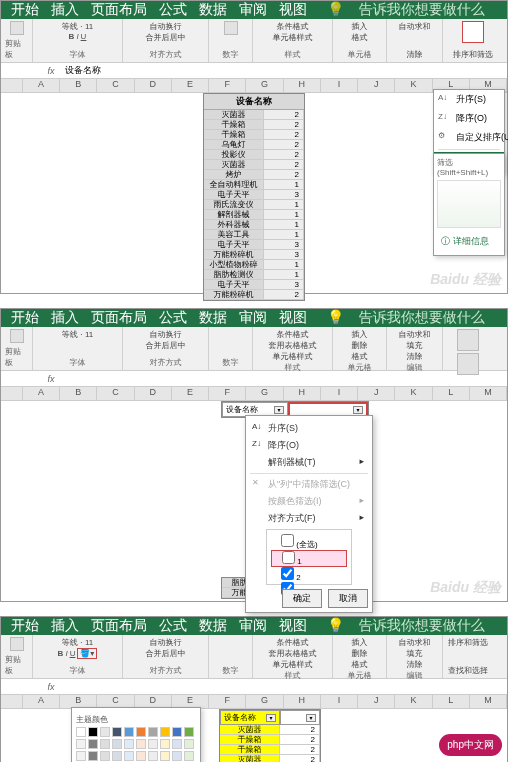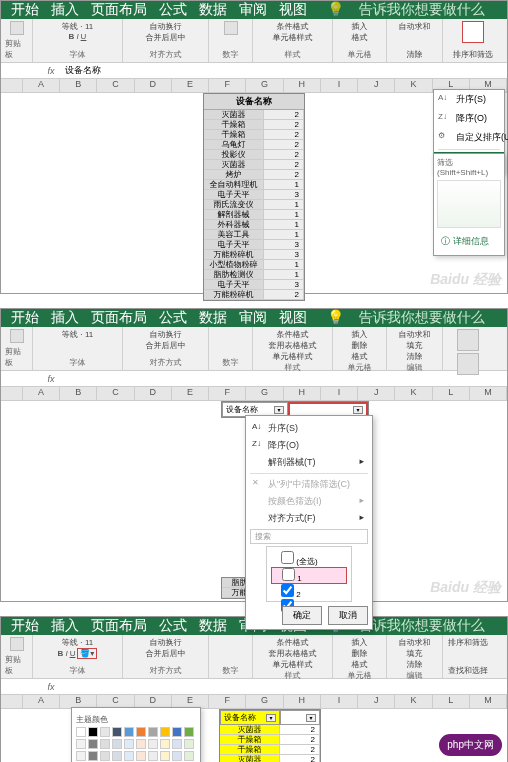--- a/index.html
+++ b/index.html
@@ -51,21 +51,21 @@
     .filter-popup .btns { display: flex; justify-content: flex-end; gap: 6px; margin-top: 4px; }
     .filter-popup .btns button { font-size: 9px; padding: 2px 10px; border: 1px solid #888; background: #f0f0f0; }
     .color-picker { position: absolute; background: #fff; border: 1px solid #999; box-shadow: 2px 2px 5px rgba(0,0,0,.2); padding: 4px; z-index: 10; font-size: 8px; }
     .color-picker .title { color: #555; margin: 2px 0; }
     .color-picker .swatches { display: flex; flex-wrap: wrap; width: 120px; gap: 2px; }
     .color-picker .sw { width: 10px; height: 10px; border: 1px solid #ccc; }
     .watermark { position: absolute; right: 6px; bottom: 4px; font-size: 14px; color: #ddd; font-weight: bold; font-style: italic; pointer-events: none; }
     .ribbon-txt { font-size: 8px; color: #444; white-space: nowrap; }
     .info-link { color: #217346; font-size: 9px; padding: 4px; display: flex; align-items: center; gap: 3px; }
     .kbd { font-size: 8px; color: #666; }
-    .footer-badge { position: fixed; right: 6px; bottom: 6px; background: #701a75; color: #fff; border-radius: 12px; padding: 4px 8px; font-size: 10px; }
+    .footer-badge { position: fixed; right: 6px; bottom: 6px; background: #be185d; color: #fff; border-radius: 12px; padding: 4px 8px; font-size: 10px; }
   </style>
 </head>
 <body>
 
 <div class="panel">
   <div class="ribbon-tabs">
     <span>开始</span>
     <span>插入</span>
     <span>页面布局</span>
     <span>公式</span>
@@ -337,21 +337,20 @@
       </div>
 
       <div class="filter-popup" style="left:244px;top:14px">
         <div class="fitem"><span class="fico">A↓</span><span>升序(S)</span></div>
         <div class="fitem"><span class="fico">Z↓</span><span>降序(O)</span></div>
         <div class="fitem"><span>解剖器械(T)</span> <span style="float:right">▸</span></div>
         <div class="fsep"></div>
         <div class="fitem gray"><span class="fico">✕</span><span>从"列"中清除筛选(C)</span></div>
         <div class="fitem gray"><span>按颜色筛选(I)</span> <span style="float:right">▸</span></div>
         <div class="fitem"><span>对齐方式(F)</span> <span style="float:right">▸</span></div>
-        <div class="search">搜索</div>
         <div class="tree">
           <label><input type="checkbox" style=""> <span>(全选)</span></label>
           <label style="border:1px solid #c44;background:#fde"><input type="checkbox" style=""> <span>1</span></label>
           <label><input type="checkbox" checked="" style=""> <span>2</span></label>
           <label><input type="checkbox" checked="" style=""> <span>3</span></label>
         </div>
         <div class="btns">
           <button>确定</button>
           <button>取消</button>
         </div>

